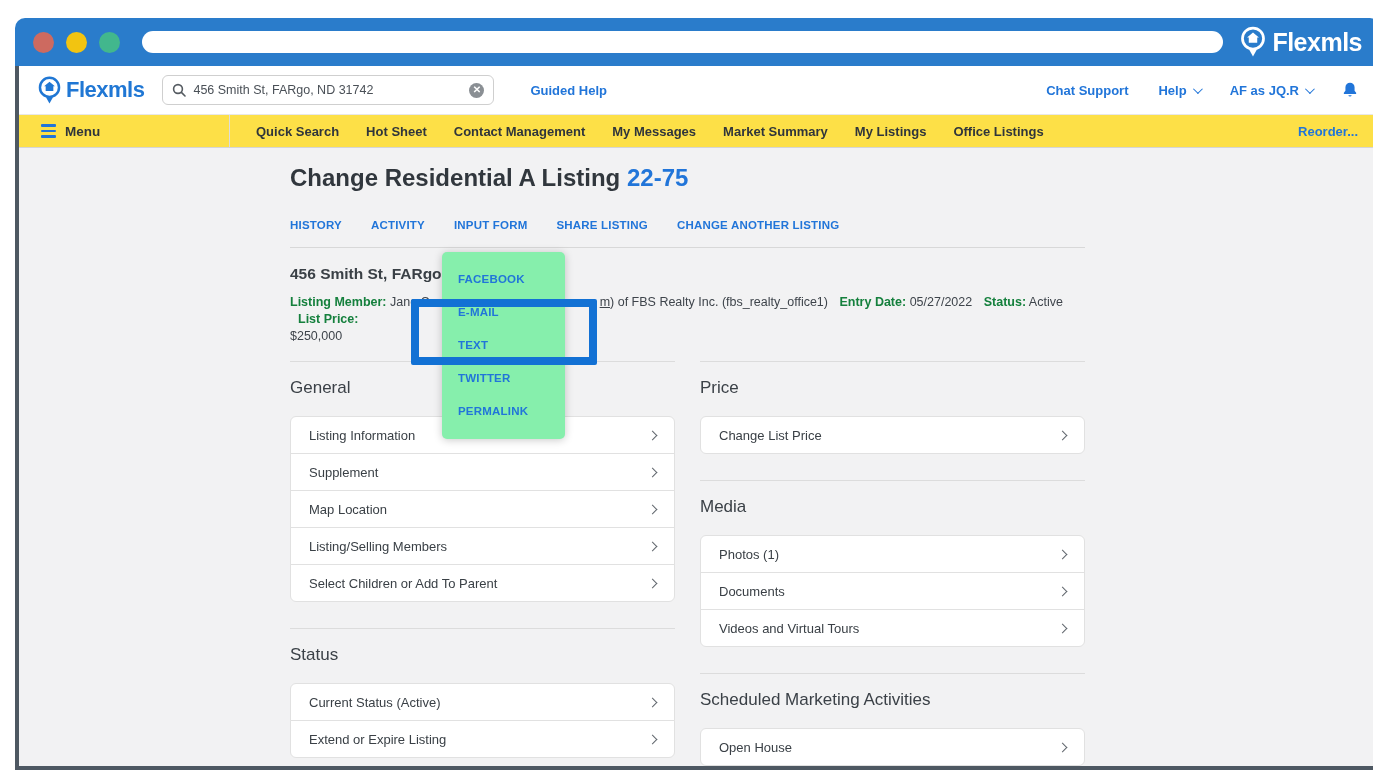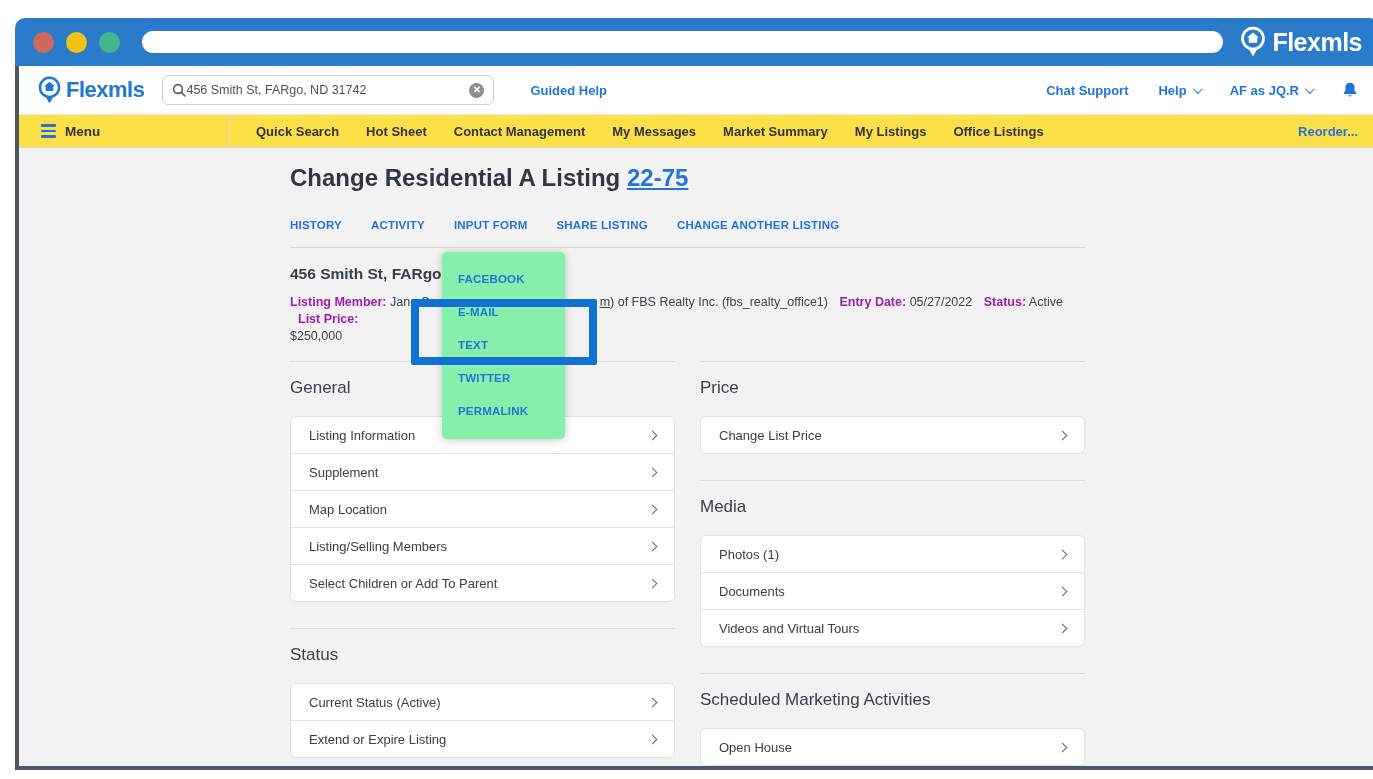--- a/index.html
+++ b/index.html
@@ -9,48 +9,48 @@
   .dot { width:21px; height:21px; border-radius:50%; margin-right:12px; }
   .dot-red { background:#cd6a60; }
   .dot-yellow { background:#f2c411; }
   .dot-green { background:#42b78d; }
   .url-pill { flex:1; height:22px; background:#ffffff; border-radius:12px; margin:0 16px 0 10px; }
   .chrome-logo { display:flex; align-items:center; gap:5px; color:#ffffff; font-size:25px; font-weight:700; letter-spacing:-0.5px; }
   .app-frame { height:704px; border:4px solid #4e5862; border-top:none; background:#ffffff; overflow:hidden; }
   
   .app-header { height:49px; display:flex; align-items:center; padding:0 18px; border-bottom:1px solid #e8e8e8; background:#fff; }
   .brand { display:flex; align-items:center; gap:4px; color:#2077d4; font-size:22px; font-weight:700; letter-spacing:-0.5px; margin-right:18px; }
-  .search-box { width:332px; height:30px; border:1px solid #cfcfcf; border-radius:6px; display:flex; align-items:center; padding:0 9px; background:#fff; }
+  .search-box { width:332px; height:30px; border:1px solid #cfcfcf; border-radius:6px; display:flex; align-items:center; padding:0 9px; gap:7px; background:#fff; }
   .search-box input { flex:1; border:none; outline:none; font-size:12.5px; color:#4a5057; font-family:"Liberation Sans", sans-serif; background:transparent; }
   .clear-btn { width:15px; height:15px; border-radius:50%; background:#8a8f94; color:#fff; font-size:10px; font-weight:700; display:flex; align-items:center; justify-content:center; line-height:1; cursor:pointer; }
   .hlink { color:#2175d9; font-size:13px; font-weight:600; cursor:pointer; }
   .guided-help { margin-left:36px; }
   .header-right { margin-left:auto; display:flex; align-items:center; gap:30px; }
   .chev-down { width:7px; height:7px; border-right:1.6px solid #2175d9; border-bottom:1.6px solid #2175d9; transform:rotate(45deg) translateY(-2px); display:inline-block; margin-left:6px; }
   .with-caret { display:flex; align-items:center; }
   
   .menu-bar { height:33px; display:flex; align-items:stretch; border-bottom:1px solid #d5d5d5; background:#fde047; font-size:13px; }
   .menu-btn { width:211px; display:flex; align-items:center; gap:9px; padding-left:22px; border-right:1px solid #dcdcdc; cursor:pointer; }
   .hamburger { display:flex; flex-direction:column; gap:3px; }
   .hamburger span { width:15px; height:2.4px; background:#2175d9; border-radius:1px; }
   .menu-label { font-weight:700; color:#2f353b; font-size:13.5px; }
   .menu-items { display:flex; align-items:center; gap:27px; padding-left:26px; }
   .menu-item { color:#2f353b; font-weight:600; cursor:pointer; white-space:nowrap; }
   .reorder { margin-left:auto; align-self:center; padding-right:18px; color:#2175d9; font-weight:600; cursor:pointer; }
   
   .main { position:relative; height:618px; background:#f2f2f3; overflow:hidden; }
   .content { margin-left:271px; width:795px; padding-top:15px; }
   .page-title { font-size:24px; font-weight:700; color:#31373d; line-height:30px; margin-bottom:26px; }
-  .page-title a { color:#2175d9; text-decoration:underline; cursor:pointer; }
+  .page-title a { color:#2175d9; cursor:pointer; }
   .tab-row { display:flex; gap:29px; }
   .tab-link { color:#2175d9; font-size:11.5px; font-weight:700; letter-spacing:0.2px; cursor:pointer; }
   .rule { border:none; border-top:1px solid #d8d8d8; margin-top:16px; }
   .addr { margin-top:16px; font-size:15.5px; font-weight:600; color:#3a4046; line-height:19px; }
   .meta { margin-top:11px; font-size:12.5px; color:#3e444b; line-height:17px; }
-  .meta b { color:#a21caf; }
+  .meta b { color:#15803d; }
   .gap-cover { display:inline-block; width:170px; }
   .meta .mlink { color:#3e444b; text-decoration:underline; cursor:pointer; }
   .meta .ml { margin-left:8px; }
   .columns { display:flex; gap:25px; margin-top:16px; }
   .col { width:385px; }
   .section { margin-bottom:26px; }
   .section-divider { border-top:1px solid #dcdcdc; }
   .section-title { font-size:17px; font-weight:500; color:#3b4147; margin:16px 0 18px; }
   .rows {}
   .row { background:#ffffff; border:1px solid #e1e1e1; height:38px; display:flex; align-items:center; padding:0 18px; margin-top:-1px; cursor:pointer; }

